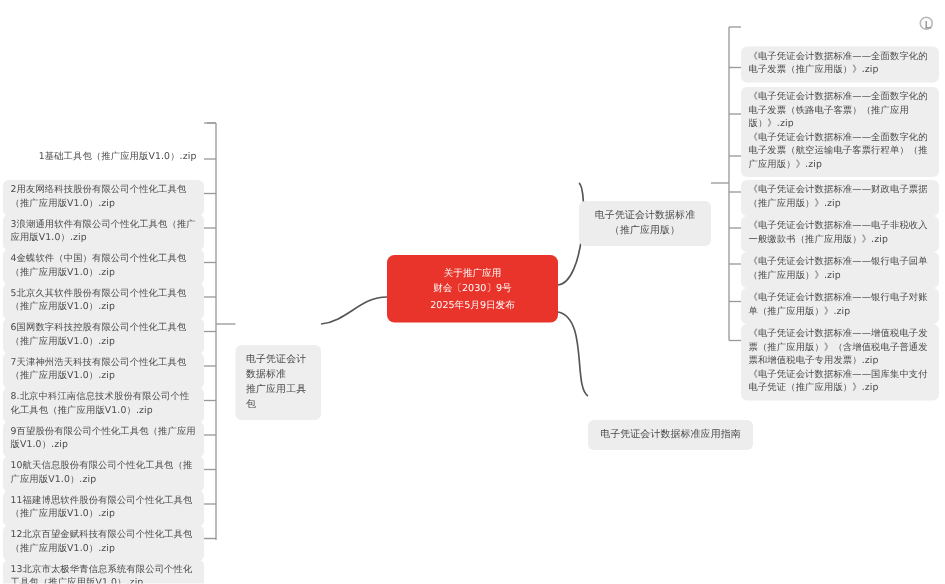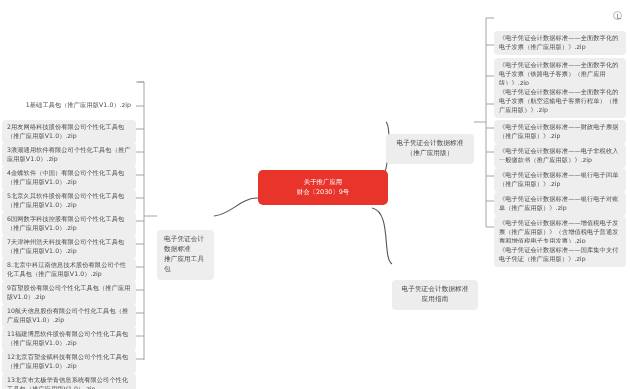--- a/index.html
+++ b/index.html
@@ -126,23 +126,24 @@
       <path d="M 486 76 L 494 76"></path>
       <path d="M 486 104 L 494 104"></path>
       <path d="M 486 128 L 494 128"></path>
       <path d="M 486 152 L 494 152"></path>
       <path d="M 486 176 L 494 176"></path>
       <path d="M 486 201 L 494 201"></path>
       <path d="M 486 227 L 494 227"></path>
     </g>
   </svg>
 
-  <div class="central" style="left:258px; top:170px; width:130px;">
+  <div class="central" style="left:258px; top:170px; width:114px;">
     <div>关于推广应用</div>
     <div>财会〔2030〕9号</div>
+    <div>2025年5月9日发布</div>
   </div>
 
   <div class="node node-mid" style="left:157px; top:206px; width:57px; white-space:pre-line;">电子凭证会计数据标准
 推广应用工具包</div>
 
   <div class="node first-left" style="left:6px; top:74px; width:130px;">1基础工具包（推广应用版V1.0）.zip</div>
   <div class="node node-left" style="left:2px; top:96px; width:134px;">2用友网络科技股份有限公司个性化工具包（推广应用版V1.0）.zip</div>
   <div class="node node-left" style="left:2px; top:119px; width:134px;">3浪潮通用软件有限公司个性化工具包（推广应用版V1.0）.zip</div>
   <div class="node node-left" style="left:2px; top:142px; width:134px;">4金蝶软件（中国）有限公司个性化工具包（推广应用版V1.0）.zip</div>
   <div class="node node-left" style="left:2px; top:165px; width:134px;">5北京久其软件股份有限公司个性化工具包（推广应用版V1.0）.zip</div>
@@ -151,21 +152,21 @@
   <div class="node node-left" style="left:2px; top:234px; width:134px;">8.北京中科江南信息技术股份有限公司个性化工具包（推广应用版V1.0）.zip</div>
   <div class="node node-left" style="left:2px; top:257px; width:134px;">9百望股份有限公司个性化工具包（推广应用版V1.0）.zip</div>
   <div class="node node-left" style="left:2px; top:280px; width:134px;">10航天信息股份有限公司个性化工具包（推广应用版V1.0）.zip</div>
   <div class="node node-left" style="left:2px; top:303px; width:134px;">11福建博思软件股份有限公司个性化工具包（推广应用版V1.0）.zip</div>
   <div class="node node-left" style="left:2px; top:326px; width:134px;">12北京百望金赋科技有限公司个性化工具包（推广应用版V1.0）.zip</div>
   <div class="node node-left" style="left:2px; top:349px; width:134px;">13北京市太极华青信息系统有限公司个性化工具包（推广应用版V1.0）.zip</div>
 
   <div class="node node-branch" style="left:386px; top:110px; width:88px; white-space:pre-line;">电子凭证会计数据标准
 （推广应用版）</div>
 
-  <div class="node node-branch" style="left:392px; top:256px; width:86px;">电子凭证会计数据标准应用指南</div>
+  <div class="node node-branch" style="left:392px; top:256px; width:110px;">电子凭证会计数据标准应用指南</div>
 
   <div class="node node-right" style="left:494px; top:7px; width:132px;">《电子凭证会计数据标准——全面数字化的电子发票（推广应用版）》.zip</div>
   <div class="node node-right" style="left:494px; top:34px; width:132px;">《电子凭证会计数据标准——全面数字化的电子发票（铁路电子客票）（推广应用版）》.zip</div>
   <div class="node node-right" style="left:494px; top:61px; width:132px;">《电子凭证会计数据标准——全面数字化的电子发票（航空运输电子客票行程单）（推广应用版）》.zip</div>
   <div class="node node-right" style="left:494px; top:96px; width:132px;">《电子凭证会计数据标准——财政电子票据（推广应用版）》.zip</div>
   <div class="node node-right" style="left:494px; top:120px; width:132px;">《电子凭证会计数据标准——电子非税收入一般缴款书（推广应用版）》.zip</div>
   <div class="node node-right" style="left:494px; top:144px; width:132px;">《电子凭证会计数据标准——银行电子回单（推广应用版）》.zip</div>
   <div class="node node-right" style="left:494px; top:168px; width:132px;">《电子凭证会计数据标准——银行电子对账单（推广应用版）》.zip</div>
   <div class="node node-right" style="left:494px; top:192px; width:132px;">《电子凭证会计数据标准——增值税电子发票（推广应用版）》（含增值税电子普通发票和增值税电子专用发票）.zip</div>
   <div class="node node-right" style="left:494px; top:219px; width:132px;">《电子凭证会计数据标准——国库集中支付电子凭证（推广应用版）》.zip</div>

